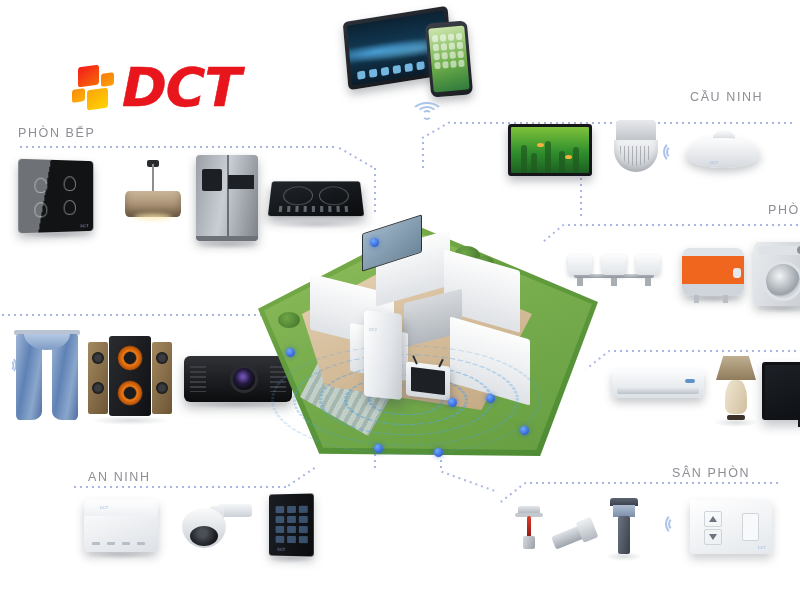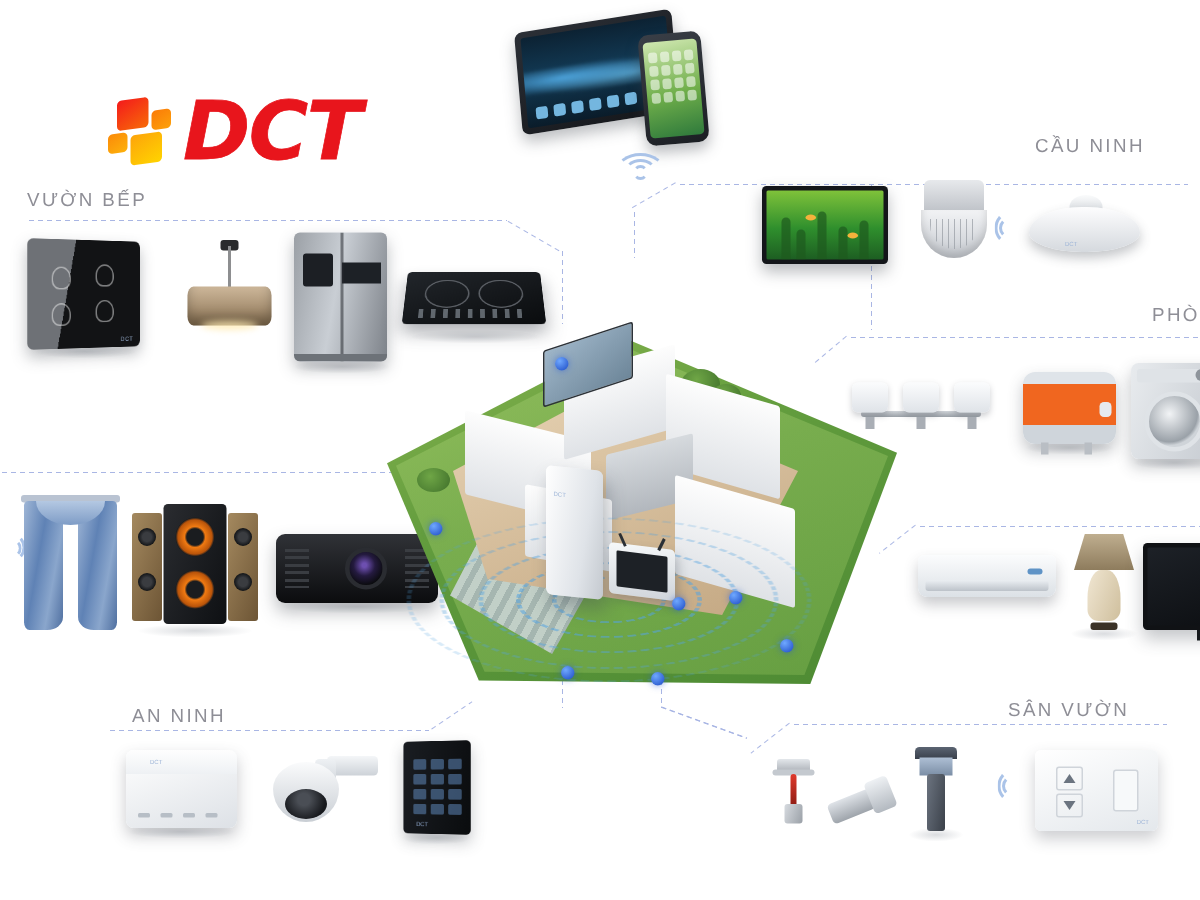--- a/index.html
+++ b/index.html
@@ -407,25 +407,25 @@
   <div class="logo">
     <div class="logo-mark">
       <i class="lm1"></i>
         <i class="lm2"></i>
         <i class="lm3"></i>
         <i class="lm4"></i>
     </div>
     <div class="logo-text">DCT</div>
   </div>
 
-  <div class="zone-label" style="left:18px;top:126px;">VƯỜN BẾP</div>
+  <div class="zone-label" style="left:18px;top:126px;">PHÒN BẾP</div>
   <div class="zone-label" style="left:690px;top:90px;">CẦU NINH</div>
   <div class="zone-label" style="left:768px;top:203px;">PHÒN</div>
   <div class="zone-label" style="left:88px;top:470px;">AN NINH</div>
-  <div class="zone-label" style="left:672px;top:466px;">SÂN VƯỜN</div>
+  <div class="zone-label" style="left:672px;top:466px;">SÂN PHÒN</div>
 
   <div class="dline h" style="left:18px;top:146px;width:320px;"></div>
   <div class="dline diag" style="left:338px;top:146px;width:42px;transform:rotate(30deg);"></div>
   <div class="dline v" style="left:374px;top:166px;height:50px;"></div>
 
   <div class="dline h" style="left:452px;top:122px;width:340px;"></div>
   <div class="dline diag" style="left:452px;top:122px;width:36px;transform:rotate(150deg);"></div>
   <div class="dline v" style="left:422px;top:140px;height:32px;"></div>
   <div class="dline v" style="left:580px;top:122px;height:98px;"></div>
 

